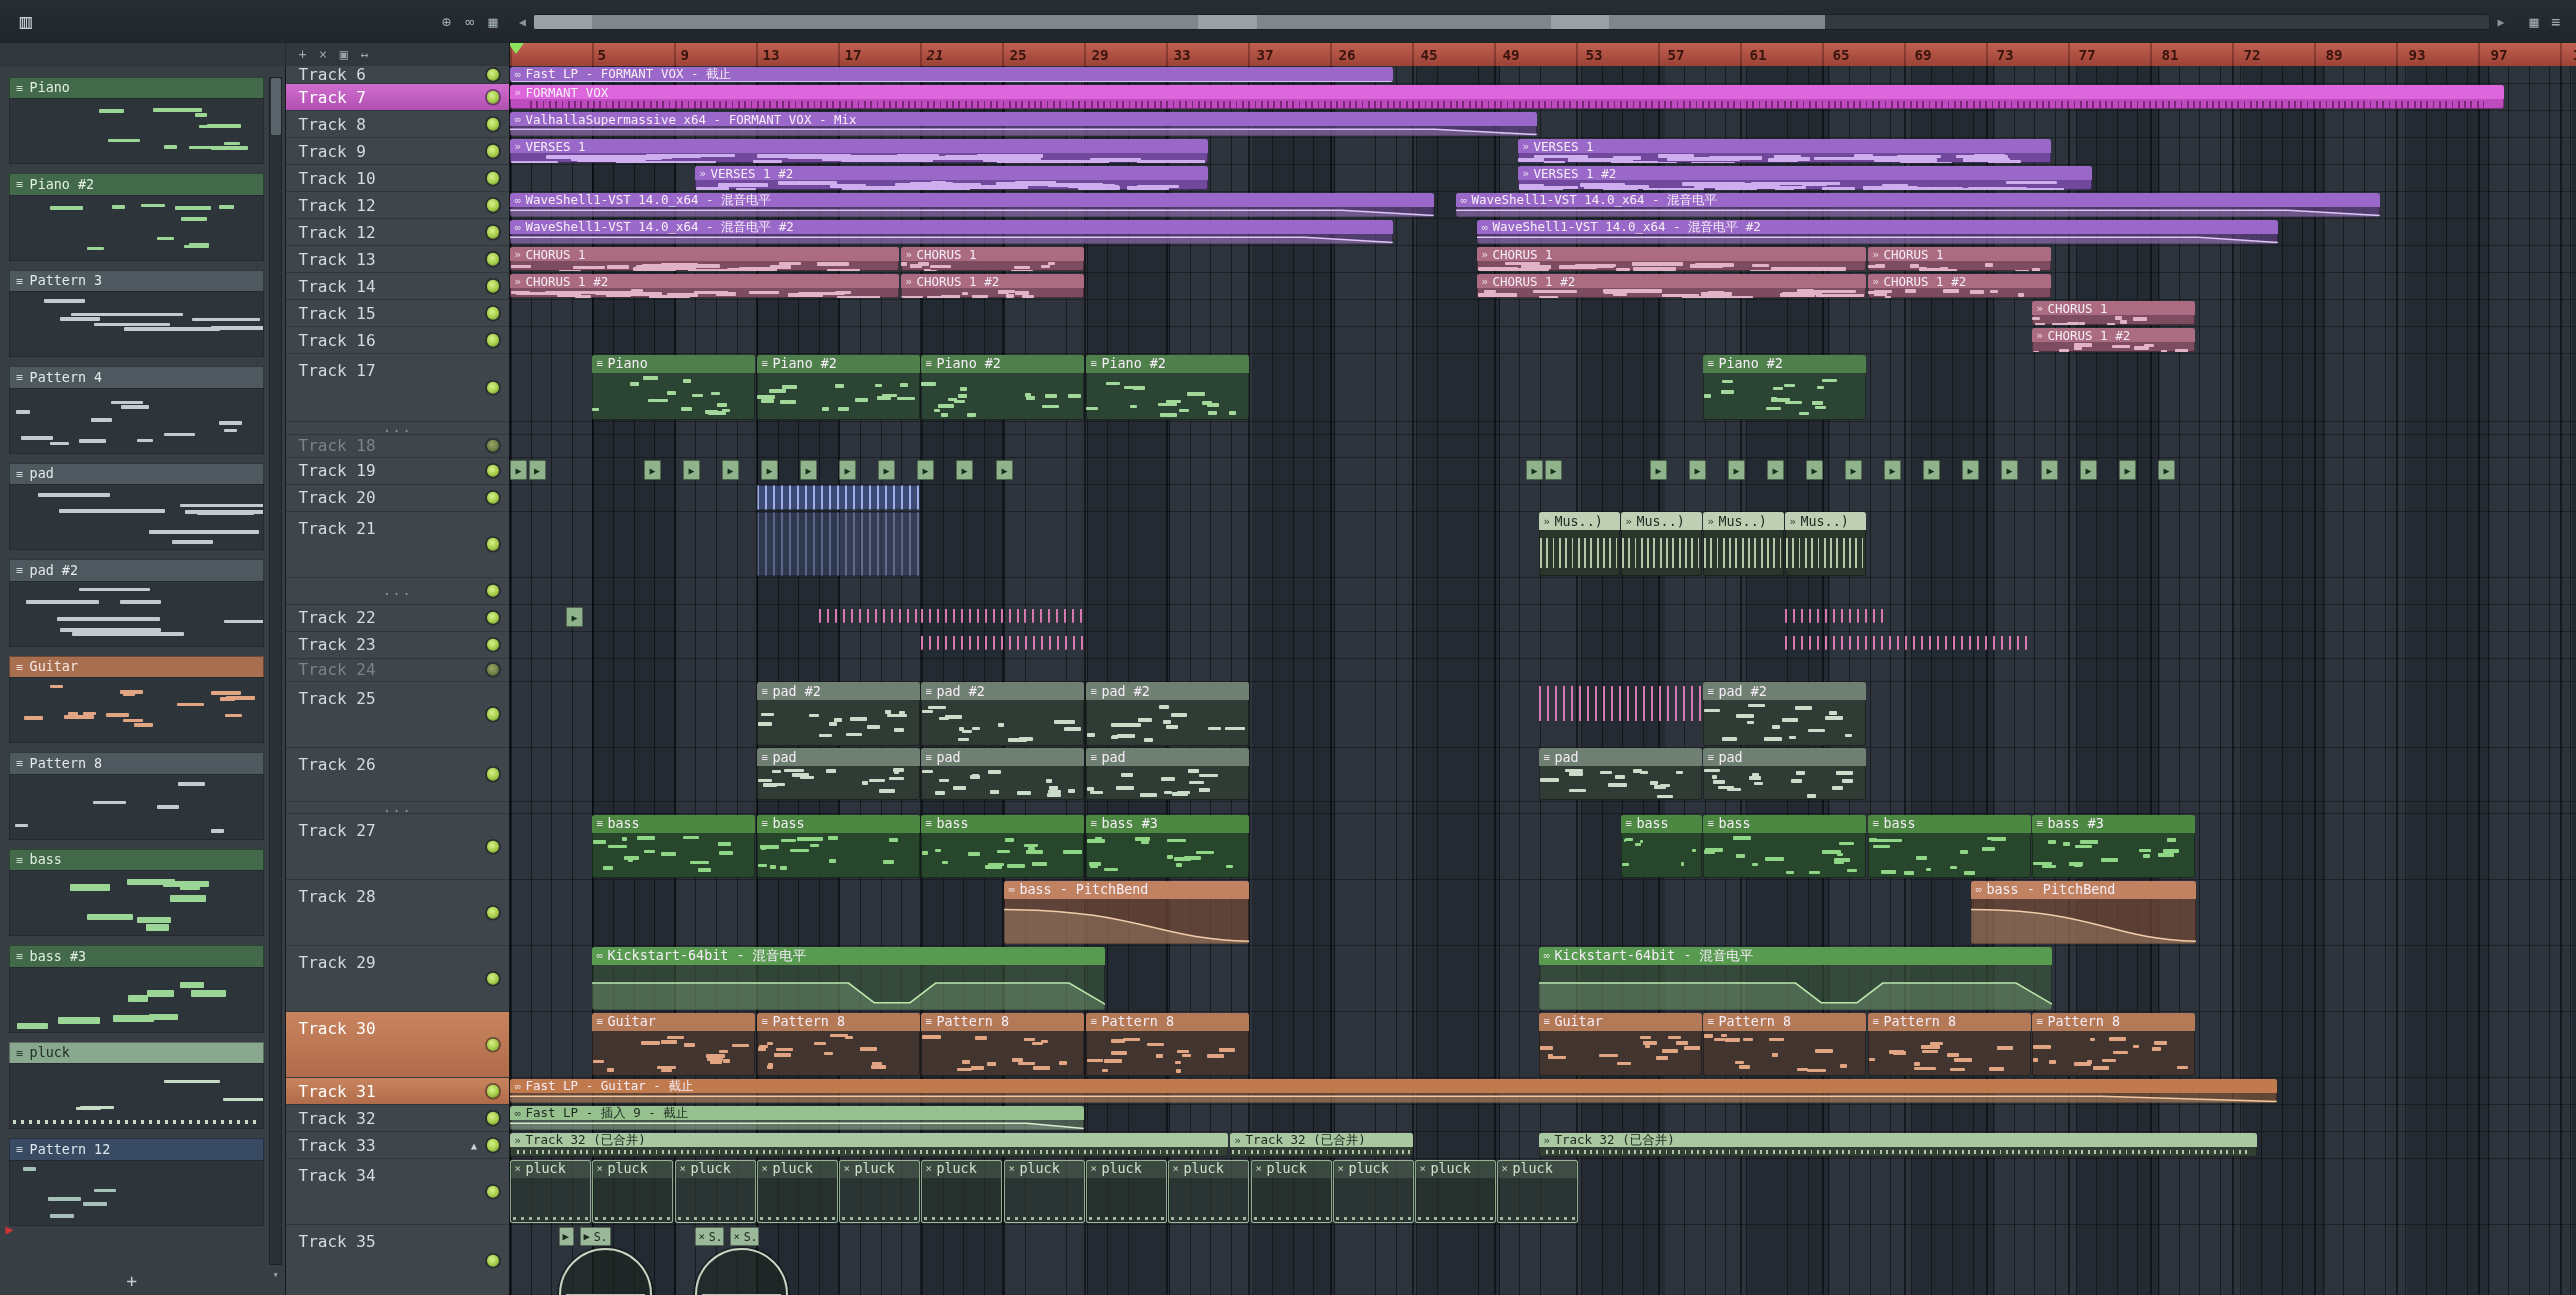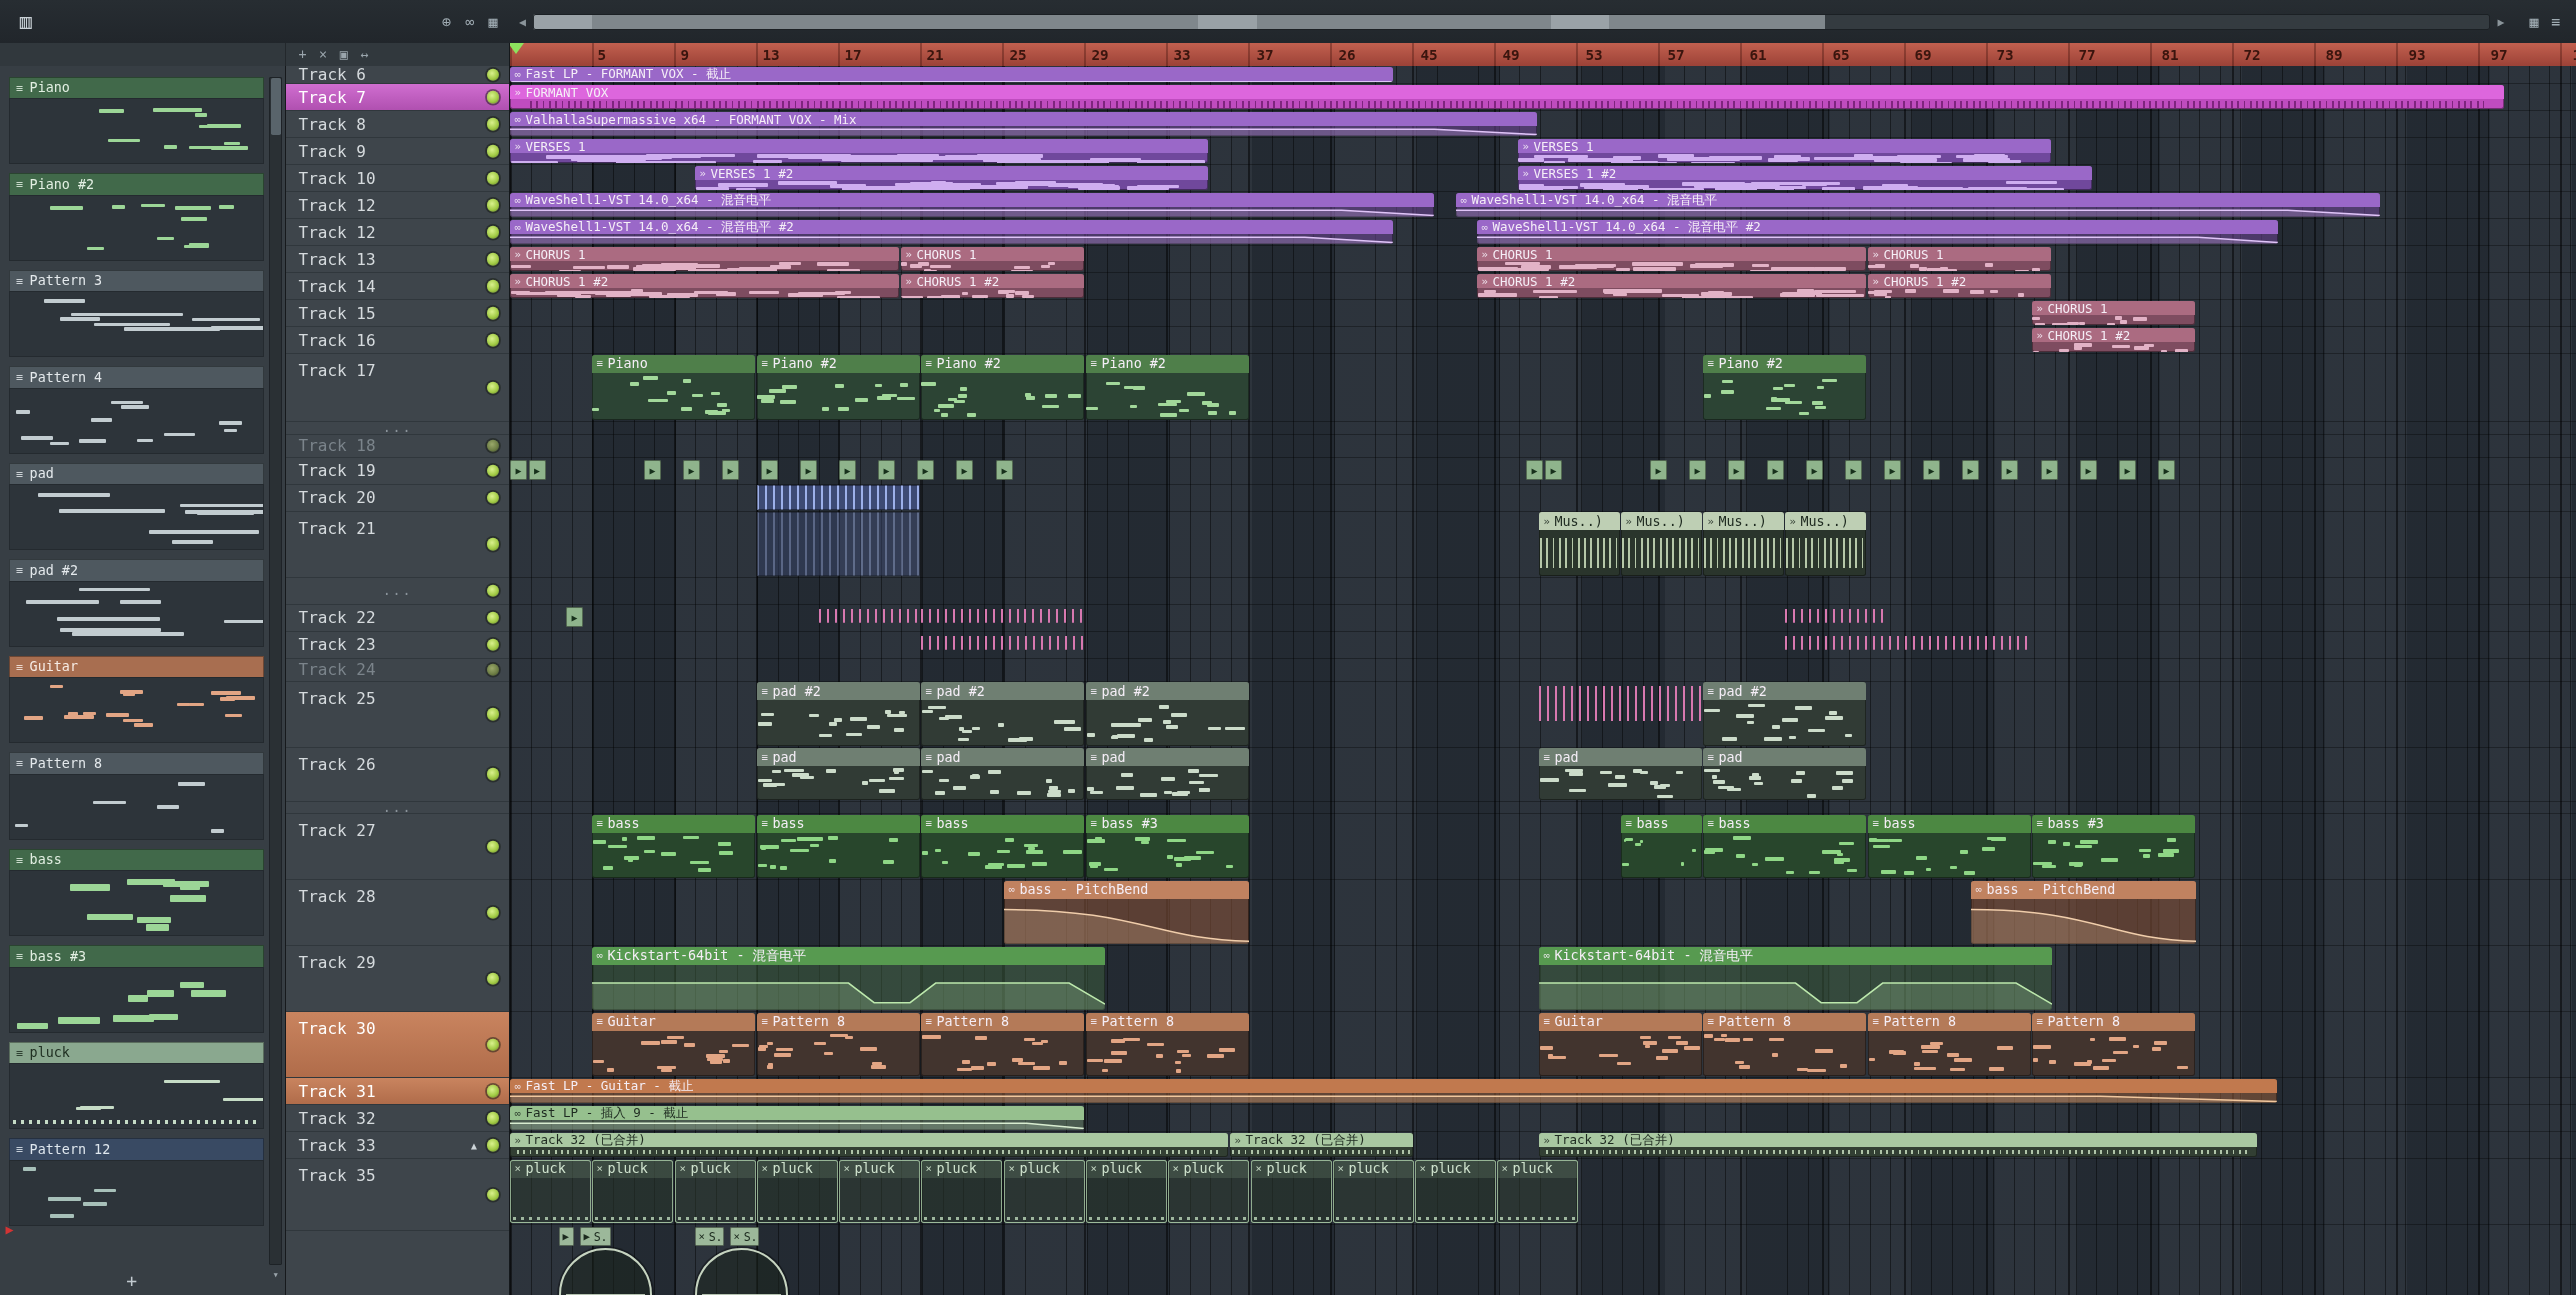--- a/index.html
+++ b/index.html
@@ -142,21 +142,21 @@
       <span>×</span>
       <span>▣</span>
       <span>↔</span>
     </div>
     <div class="ruler" id="ruler">
       <div class="ph-marker"></div>
     <div class="tick" style="left: 82px;">5</div>
         <div class="tick" style="left: 165px;">9</div>
         <div class="tick" style="left: 247px;">13</div>
         <div class="tick" style="left: 329px;">17</div>
-        <div class="tick" style="left: 411px;">21</div>
+        <div class="tick" style="left: 411px; font-style: italic;">21</div>
         <div class="tick" style="left: 494px;">25</div>
         <div class="tick" style="left: 576px;">29</div>
         <div class="tick" style="left: 658px;">33</div>
         <div class="tick" style="left: 741px;">37</div>
         <div class="tick" style="left: 823px;">26</div>
         <div class="tick" style="left: 905px;">45</div>
         <div class="tick" style="left: 987px;">49</div>
         <div class="tick" style="left: 1070px;">53</div>
         <div class="tick" style="left: 1152px;">57</div>
         <div class="tick" style="left: 1234px;">61</div>
@@ -495,20 +495,24 @@
           <span class="tname">Track 31</span>
           <span class="led"></span>
         </div>
         <div class="hrow" style="height: 27px;">
           <span class="tname">Track 32</span>
           <span class="led"></span>
         </div>
         <div class="hrow" style="height: 27px;">
           <span class="tname">Track 33</span>
           <span class="tarrow">▲</span>
+          <span class="led"></span>
+        </div>
+        <div class="hrow tall" style="height: 66px;">
+          <span class="tname">Track 34</span>
           <span class="led"></span>
         </div>
         <div class="hrow tall" style="height: 72px;">
           <span class="tname">Track 35</span>
           <span class="led"></span>
         </div>
       </div>
     <div class="playlist">
       <div id="gridrows">
           <div class="grow" style="height: 18px;">

